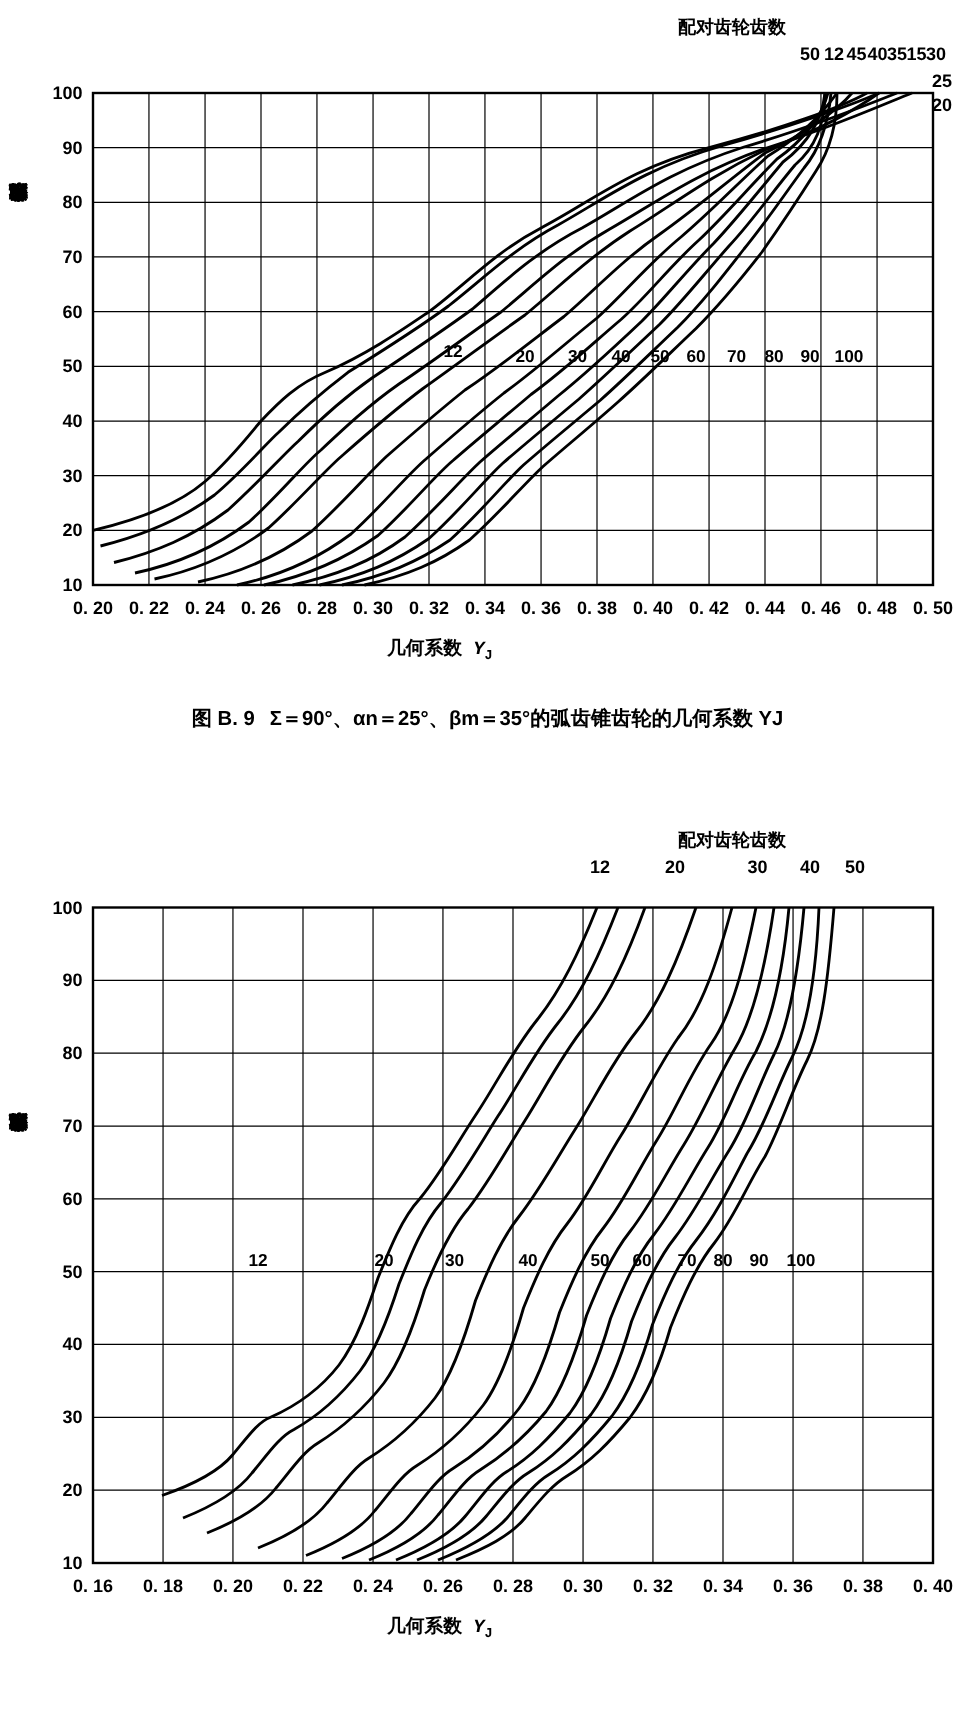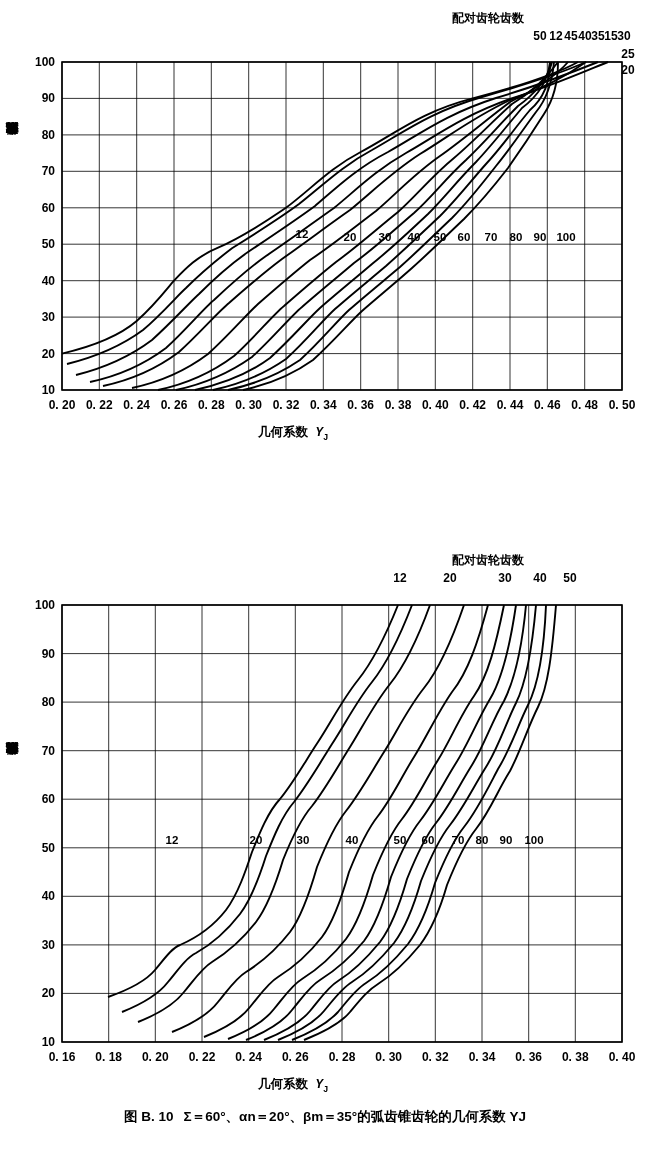--- a/index.html
+++ b/index.html
@@ -187,20 +187,23 @@
         <text x="440" y="241">50</text>
         <text x="464" y="241">60</text>
         <text x="491" y="241">70</text>
         <text x="516" y="241">80</text>
         <text x="540" y="241">90</text>
         <text x="566" y="241">100</text>
       </g>
     </svg>
   </div>
 
+  <div class="caption" style="top:470px;">
+    <span class="cap-lbl">图 B. 9</span><span>Σ＝90°、αn＝25°、βm＝35°的弧齿锥齿轮的几何系数 YJ</span>
+  </div>
 </div>
 
 <div class="figure" id="fig2">
 
   <div class="top-note" style="left:452px; top:32px;">配对齿轮齿数</div>
 
   <div class="ylabel" style="left:4px; top:245px;">求几何系数的齿轮齿数</div>
 
   <div class="xlabel" style="left:258px; top:556px;">
     <span>几何系数 </span><i>Y</i><sub style="font-size:9px;">J</sub>
@@ -295,16 +298,13 @@
         <text x="400" y="324">50</text>
         <text x="428" y="324">60</text>
         <text x="458" y="324">70</text>
         <text x="482" y="324">80</text>
         <text x="506" y="324">90</text>
         <text x="534" y="324">100</text>
       </g>
     </svg>
   </div>
 
-  <div class="caption" style="top:588px;">
-    <span class="cap-lbl">图 B. 10</span><span>Σ＝60°、αn＝20°、βm＝35°的弧齿锥齿轮的几何系数 YJ</span>
-  </div>
 </div>
 
 </body></html>

